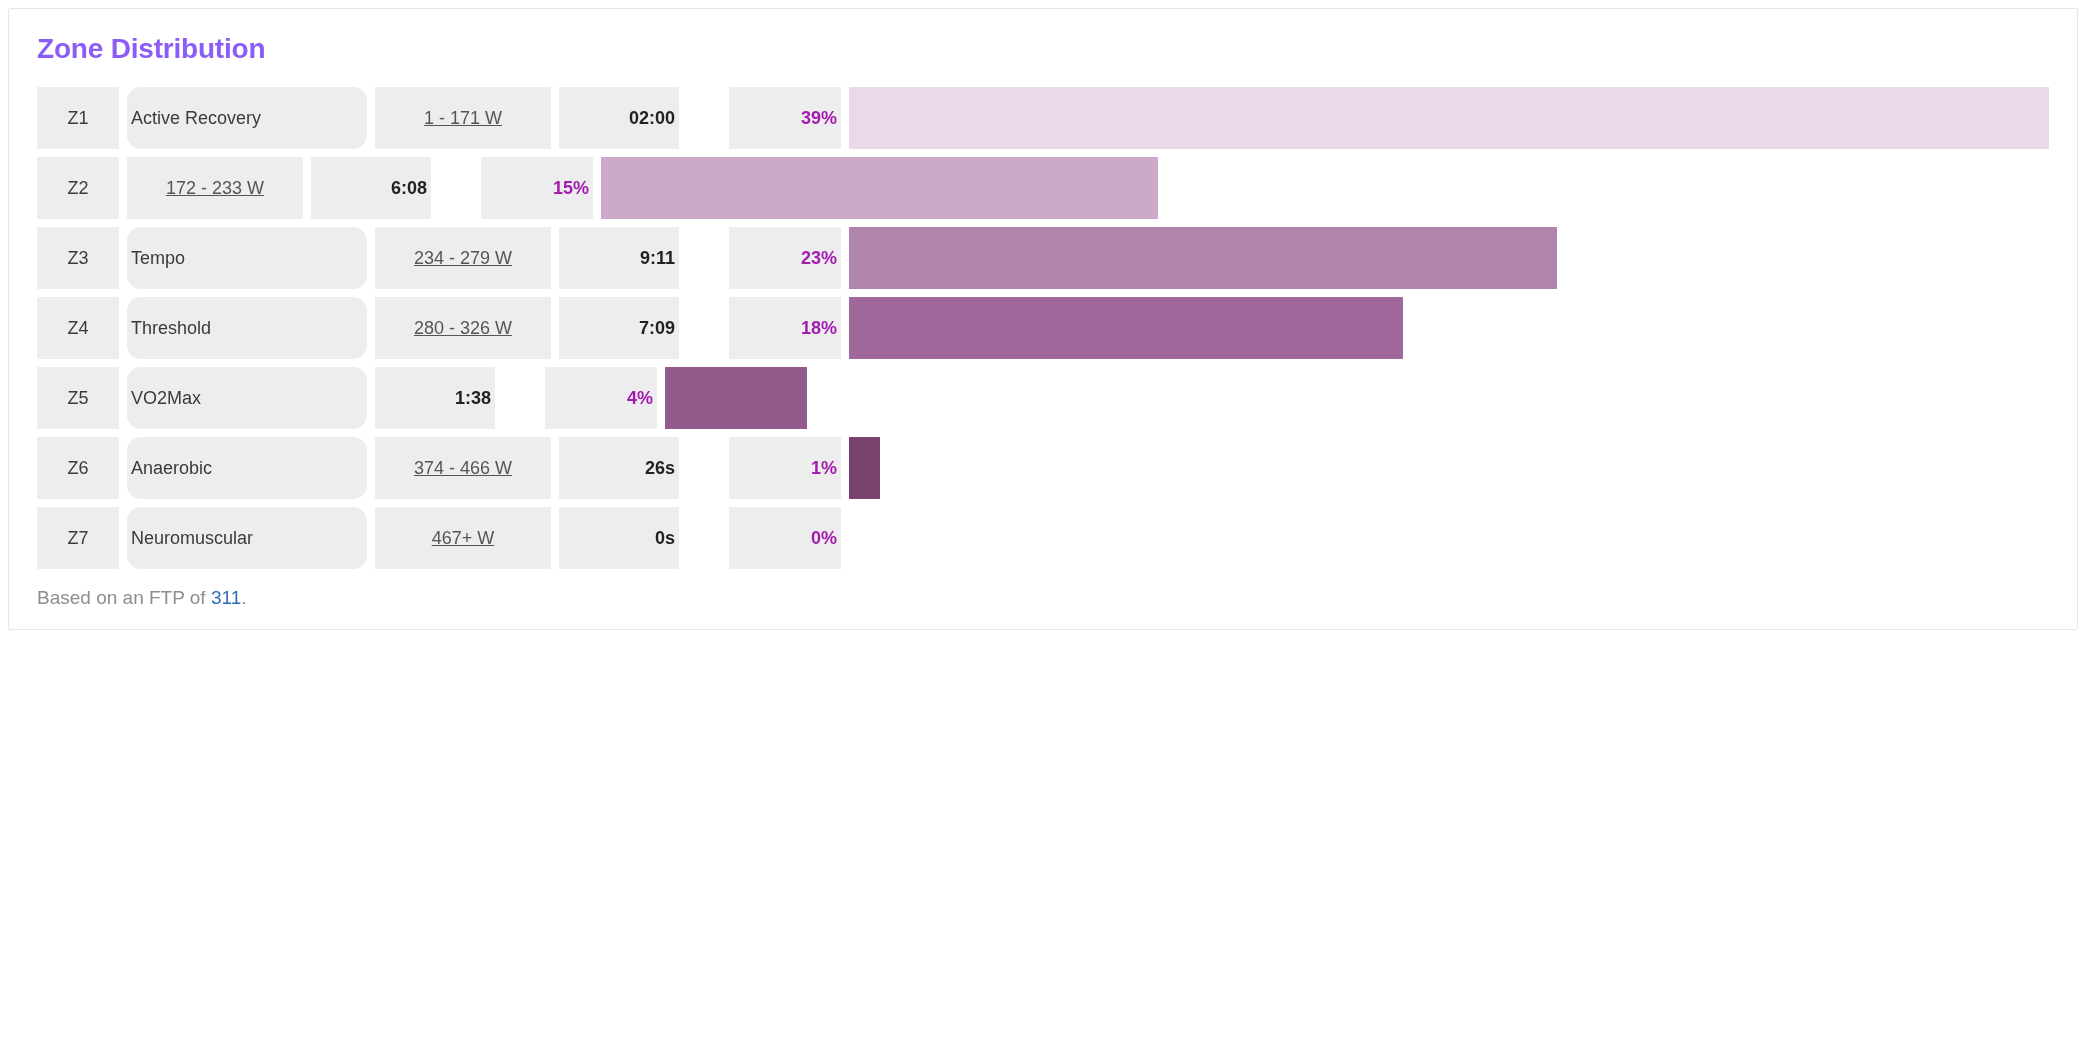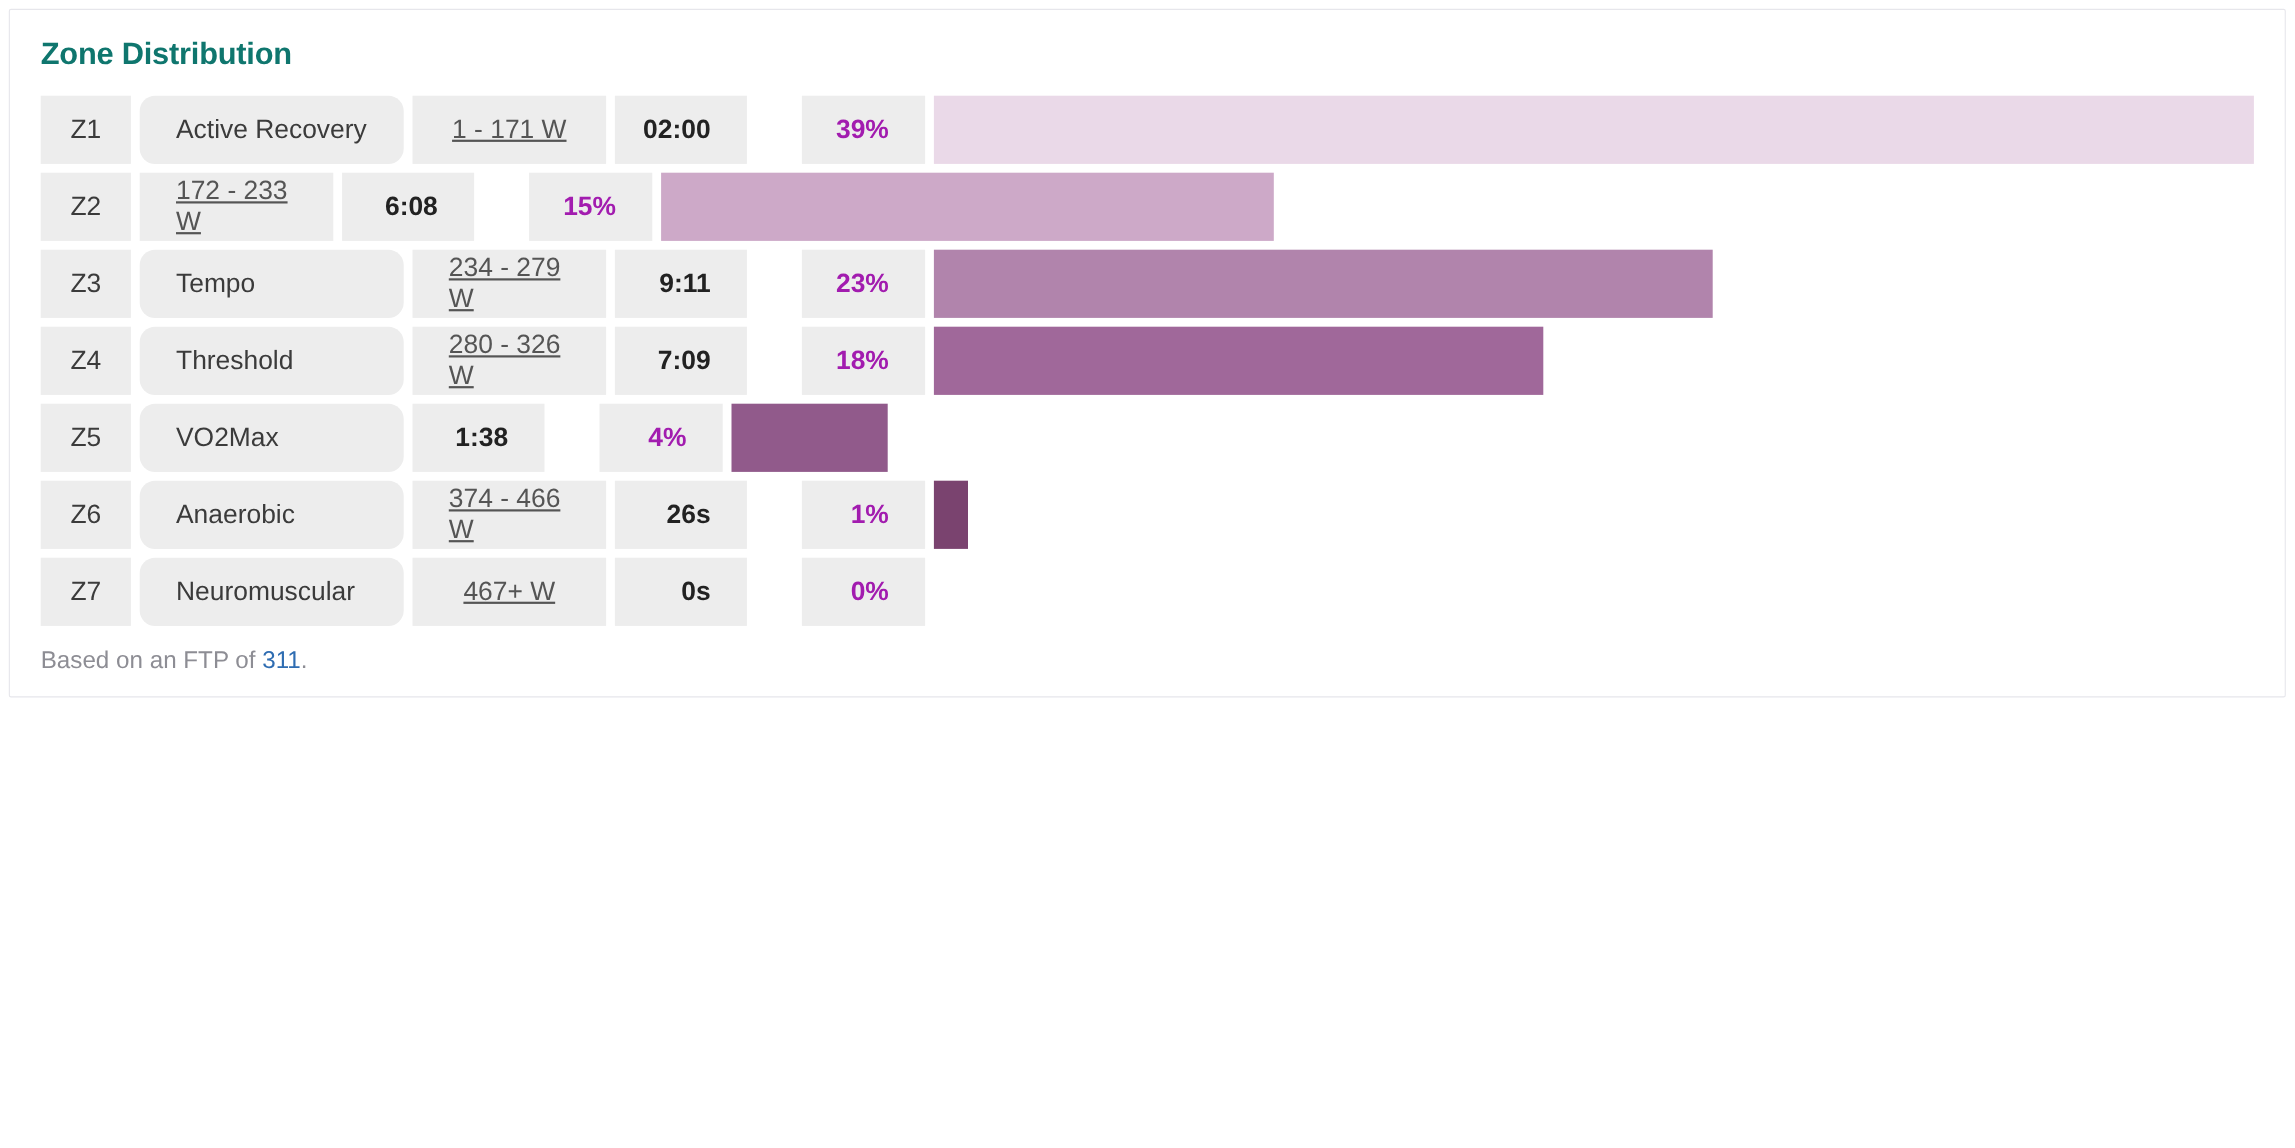--- a/index.html
+++ b/index.html
@@ -12,60 +12,60 @@
   .card {
     border: 1px solid #e6e6eb;
     border-radius: 2px;
     padding: 24px 28px 20px 28px;
     width: 100%;
     max-width: 2070px;
   }
   .title {
     font-size: 28px;
     font-weight: 700;
-    color: #0f766e;
+    color: #8b5cf6;
     margin-bottom: 22px;
     letter-spacing: -0.2px;
   }
   .zones {
     display: flex;
     flex-direction: column;
     gap: 8px;
   }
   .zone-row {
     display: flex;
     align-items: stretch;
     gap: 8px;
     height: 62px;
   }
   .cell {
     background: #ededed;
     display: flex;
     align-items: center;
-    font-size: 24px;
+    font-size: 18px;
     color: #3b3b3b;
-    padding: 0 33px;
+    padding: 0 4px;
   }
   .cell-code   { width: 82px;  justify-content: center; }
   .cell-name   { width: 240px; border-radius: 14px; }
   .cell-range  { width: 176px; justify-content: center; color:#555;text-decoration:underline; }
   .cell-time   { width: 120px; justify-content: flex-end; font-weight: 700; color:#222; }
   .cell-pct    { width: 112px; justify-content: flex-end; font-weight: 700; color:#a21caf;margin-left:42px; }
   .bar-holder {
     flex: 1;
     position: relative;
     background: transparent;
   }
   .bar {
     position: absolute;
     top: 0; left: 0; bottom: 0;
   }
   .footer {
     margin-top: 18px;
-    font-size: 22px;
+    font-size: 19px;
     color: #8d8d94;
   }
   .footer .ftp-link {
     color: #2f6db2;
     text-decoration: none;
   }
 </style>
 </head>
 <body>
 

